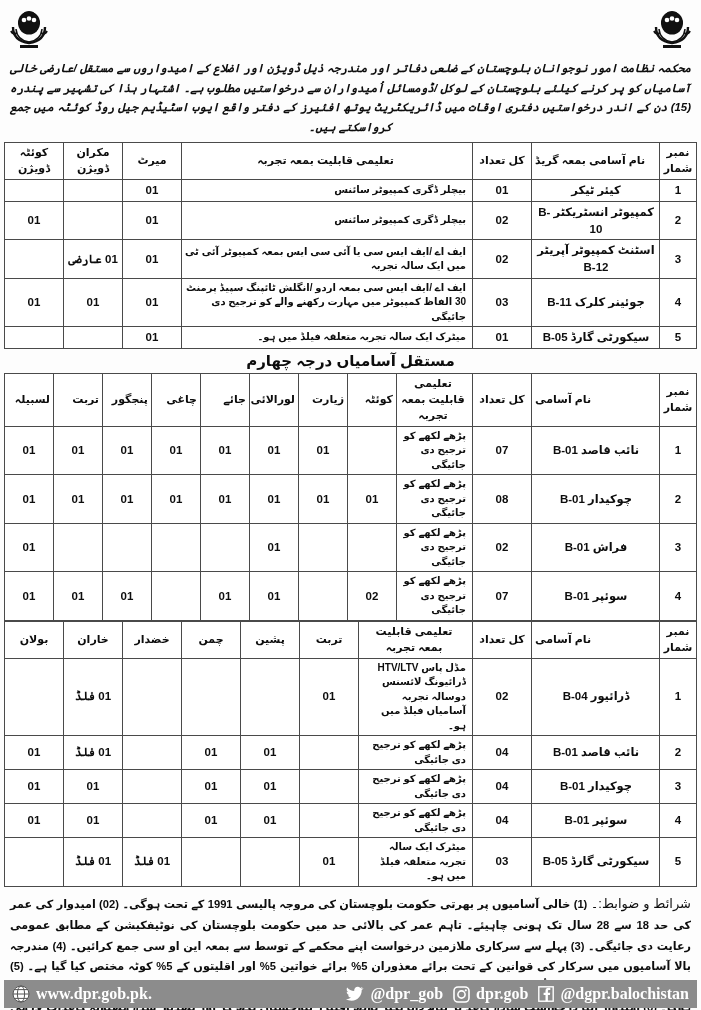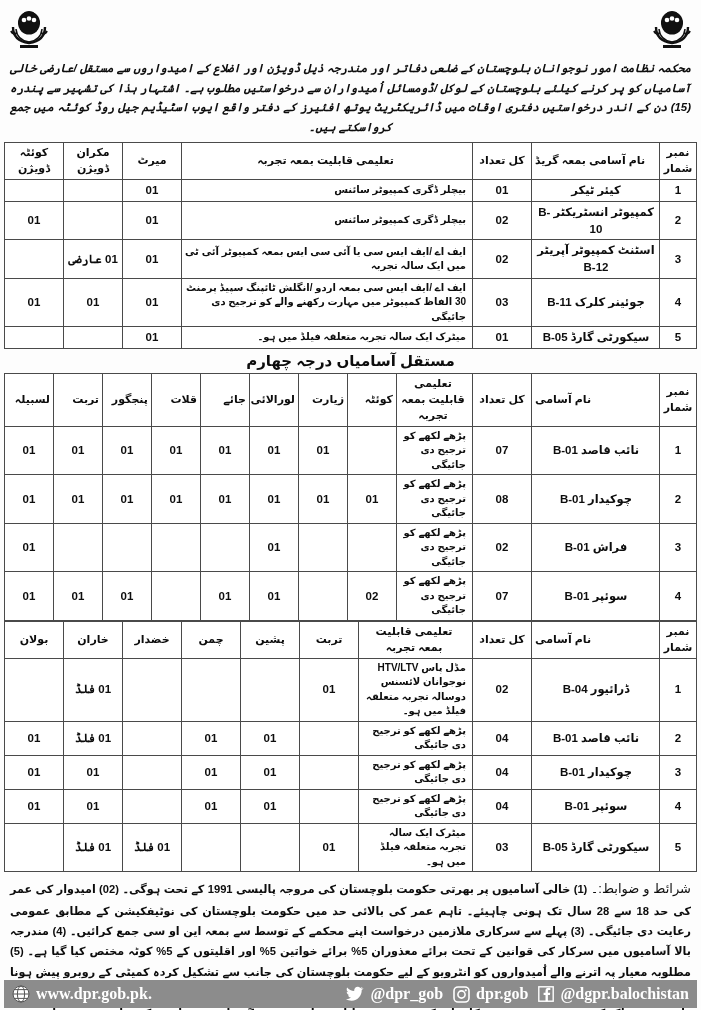--- a/index.html
+++ b/index.html
@@ -202,21 +202,21 @@
     <thead>
       <tr>
         <th class="c-sr">نمبر شمار</th>
         <th class="c-post">نام آسامی</th>
         <th class="c-tot">کل تعداد</th>
         <th class="c-qual">تعلیمی قابلیت بمعہ تجربہ</th>
         <th class="dist">کوئٹہ</th>
         <th class="dist">زیارت</th>
         <th class="dist">لورالائی</th>
         <th class="dist">جائے</th>
-        <th class="dist">قلات</th>
+        <th class="dist">چاغی</th>
         <th class="dist">پنجگور</th>
         <th class="dist">تربت</th>
         <th class="dist">لسبیلہ</th>
       </tr>
     </thead>
     <tbody>
       <tr>
         <td class="num">1</td>
         <td class="post-cell">نائب قاصد B-01</td>
         <td class="num">07</td>
@@ -289,21 +289,21 @@
         <th class="dist-w">خضدار</th>
         <th class="dist-w">خاران</th>
         <th class="dist-w">بولان</th>
       </tr>
     </thead>
     <tbody>
       <tr>
         <td class="num">1</td>
         <td class="post-cell">ڈرائیور B-04</td>
         <td class="num">02</td>
-        <td class="qual-cell">مڈل پاس HTV/LTV نوجوانان لائسنس دوسالہ تجربہ متعلقہ فیلڈ میں ہو۔</td>
+        <td class="qual-cell">مڈل پاس HTV/LTV ڈرائیونگ لائسنس دوسالہ تجربہ آسامیاں فیلڈ میں ہو۔</td>
         <td class="num">01</td>
         <td class="num"></td>
         <td class="num"></td>
         <td class="num"></td>
         <td class="num">01 فلڈ</td>
         <td class="num"></td>
       </tr>
       <tr>
         <td class="num">2</td>
         <td class="post-cell">نائب قاصد B-01</td>

